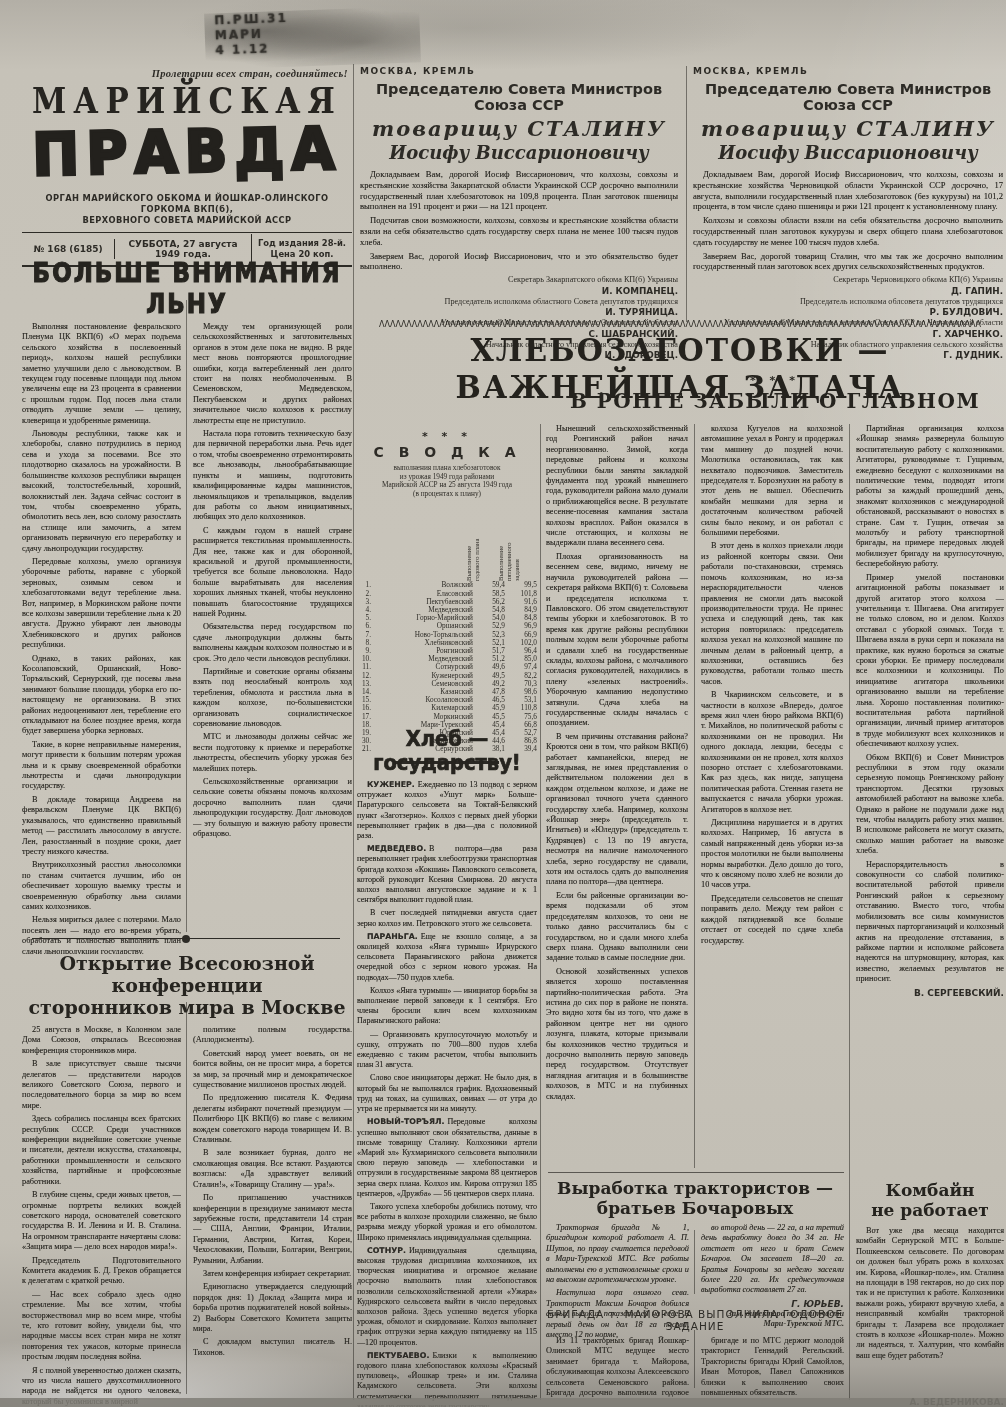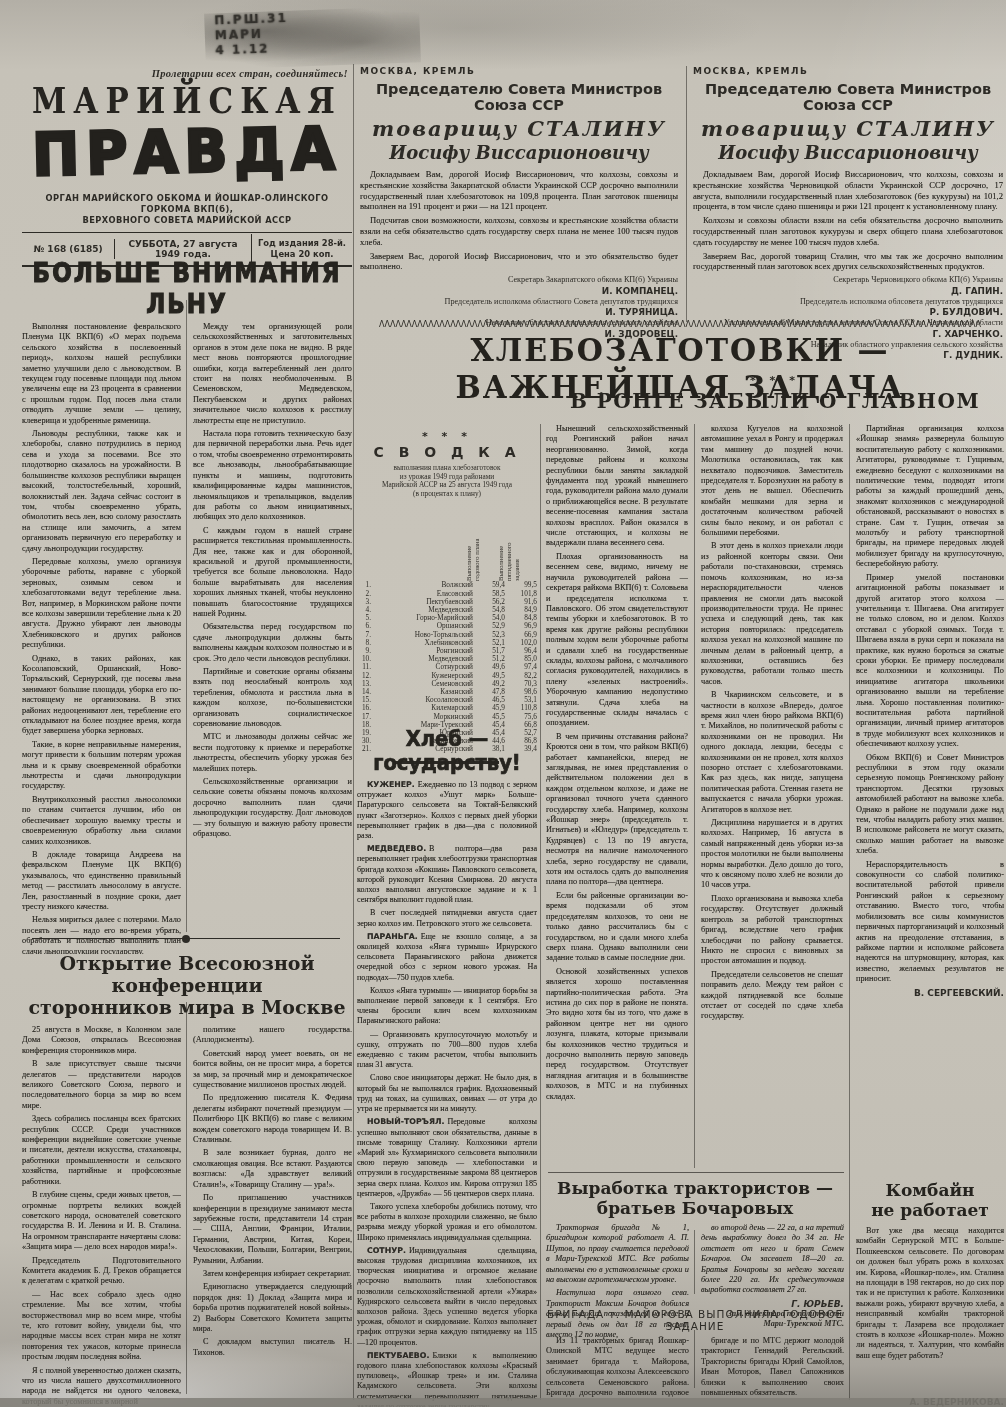--- a/index.html
+++ b/index.html
@@ -148,22 +148,22 @@
   <div class="edit">
     <h1>БОЛЬШЕ ВНИМАНИЯ ЛЬНУ</h1>
     <div class="twocol">
       <div class="colx">
 
       <p class="bp">Выполняя постановление февральского Пленума ЦК ВКП(б) «О мерах подъема сельского хозяйства в послевоенный период», колхозы нашей республики заметно улучшили дело с льноводством. В текущем году посевные площади под льном увеличены еще на 23 процента в сравнении с прошлым годом. Под посев льна стали отводить лучшие земли — целину, клеверища и удобренные ряменища.</p>
           <p class="bp">Льноводы республики, также как и хлеборобы, славно потрудились в период сева и ухода за посевами. Все это плодотворно сказалось на урожайности. В большинстве колхозов республики выращен высокий, толстостебельный, хороший, волокнистый лен. Задача сейчас состоит в том, чтобы своевременно убрать, обмолотить весь лен, всю солому разостлать на стлище или замочить, а затем организовать первичную его переработку и сдачу льнопродукции государству.</p>
           <p class="bp">Передовые колхозы, умело организуя уборочные работы, наравне с уборкой зерновых, озимым севом и хлебозаготовками ведут теребление льна. Вот, например, в Моркинском районе почти все колхозы завершили теребление льна к 20 августа. Дружно убирают лен льноводы Хлебниковского и других районов республики.</p>
           <p class="bp">Однако, в таких районах, как Косолаповский, Оршанский, Ново-Торъяльский, Сернурский, где посевы льна занимают большие площади, уборка его по-настоящему не организована. В этих районах недооценивают лен, теребление его откладывают на более позднее время, когда будет завершена уборка зерновых.</p>
           <p class="bp">Такие, в корне неправильные намерения, могут привести к большим потерям урожая льна и к срыву своевременной обработки льнотресты и сдачи льнопродукции государству.</p>
+          <p class="bp">В докладе товарища Андреева на февральском Пленуме ЦК ВКП(б) указывалось, что единственно правильный метод — расстилать льносолому в августе. Лен, разостланный в поздние сроки, дает тресту низкого качества.</p>
           <p class="bp">Внутриколхозный расстил льносоломки по станам считается лучшим, ибо он обеспечивает хорошую выемку тресты и своевременную обработку льна силами самих колхозников.</p>
-          <p class="bp">В докладе товарища Андреева на февральском Пленуме ЦК ВКП(б) указывалось, что единственно правильный метод — расстилать льносолому в августе. Лен, разостланный в поздние сроки, дает тресту низкого качества.</p>
           <p class="bp">Нельзя мириться далее с потерями. Мало посеять лен — надо его во-время убрать, обработать и полностью выполнить план сдачи льнопродукции государству.</p>
         </div>
       <div class="colx">
 
       <p class="bp">Между тем организующей роли сельскохозяйственных и заготовительных органов в этом деле пока не видно. В ряде мест вновь повторяются прошлогодние ошибки, когда вытеребленный лен долго стоит на полях необмолоченным. В Семеновском, Медведевском, Пектубаевском и других районах значительное число колхозов к расстилу льнотресты еще не приступило.</p>
           <p class="bp">Настала пора готовить техническую базу для первичной переработки льна. Речь идет о том, чтобы своевременно отремонтировать все льнозаводы, льнообрабатывающие пункты и машины, подготовить квалифицированные кадры машинистов, льномяльщиков и трепальщиков, выделив для работы со льном инициативных, любящих это дело колхозников.</p>
           <p class="bp">С каждым годом в нашей стране расширяется текстильная промышленность. Для нее, также как и для оборонной, красильной и другой промышленности, требуется все больше льноволокна. Надо больше вырабатывать для населения хороших льняных тканей, чтобы неуклонно повышать благосостояние трудящихся нашей Родины.</p>
           <p class="bp">Обязательства перед государством по сдаче льнопродукции должны быть выполнены каждым колхозом полностью и в срок. Это дело чести льноводов республики.</p>
           <p class="bp">Партийные и советские органы обязаны взять под неослабный контроль ход теребления, обмолота и расстила льна в каждом колхозе, по-большевистски организовать социалистическое соревнование льноводов.</p>
           <p class="bp">МТС и льнозаводы должны сейчас же вести подготовку к приемке и переработке льнотресты, обеспечить уборку урожая без малейших потерь.</p>
@@ -183,21 +183,21 @@
       <p class="bp">25 августа в Москве, в Колонном зале Дома Союзов, открылась Всесоюзная конференция сторонников мира.</p>
           <p class="bp">В зале присутствует свыше тысячи делегатов — представители народов великого Советского Союза, первого и последовательного борца за мир во всем мире.</p>
           <p class="bp">Здесь собрались посланцы всех братских республик СССР. Среди участников конференции виднейшие советские ученые и писатели, деятели искусства, стахановцы, работники промышленности и сельского хозяйства, партийные и профсоюзные работники.</p>
           <p class="bp">В глубине сцены, среди живых цветов, — огромные портреты великих вождей советского народа, основателей советского государства В. И. Ленина и И. В. Сталина. На огромном транспаранте начертаны слова: «Защита мира — дело всех народов мира!».</p>
           <p class="bp">Председатель Подготовительного Комитета академик Б. Д. Греков обращается к делегатам с краткой речью.</p>
           <p class="bp">— Нас всех собрало здесь одно стремление. Мы все хотим, чтобы восторжествовал мир во всем мире, чтобы те, кто готовит войну, увидели бы, что народные массы всех стран мира не хотят повторения тех ужасов, которые принесла простым людям последняя война.</p>
           <p class="bp">Я с полной уверенностью должен сказать, что из числа нашего двухсотмиллионного народа не найдется ни одного человека, который бы усомнился в мирной</p>
         </div>
       <div class="colx">
 
-      <p class="bp">политике нашего государства. (Аплодисменты).</p>
+      <p class="bp">политике полным государства. (Аплодисменты).</p>
           <p class="bp">Советский народ умеет воевать, он не боится войны, он не просит мира, а борется за мир, за прочный мир и демократическое существование миллионов простых людей.</p>
           <p class="bp">По предложению писателя К. Федина делегаты избирают почетный президиум — Политбюро ЦК ВКП(б) во главе с великим вождем советского народа товарищем И. В. Сталиным.</p>
           <p class="bp">В зале возникает бурная, долго не смолкающая овация. Все встают. Раздаются возгласы: «Да здравствует великий Сталин!», «Товарищу Сталину — ура!».</p>
           <p class="bp">По приглашению участников конференции в президиуме занимают места зарубежные гости, представители 14 стран — США, Англии, Франции, Италии, Германии, Австрии, Китая, Кореи, Чехословакии, Польши, Болгарии, Венгрии, Румынии, Албании.</p>
           <p class="bp">Затем конференция избирает секретариат.</p>
           <p class="bp">Единогласно утверждается следующий порядок дня: 1) Доклад «Защита мира и борьба против поджигателей новой войны». 2) Выборы Советского Комитета защиты мира.</p>
           <p class="bp">С докладом выступил писатель Н. Тихонов.</p>
         </div>
     </div>
   </div>
@@ -220,20 +220,24 @@
         <div>
           <div class="sigrole">Секретарь Закарпатского обкома КП(б) Украины</div>
           <div class="signame">И. КОМПАНЕЦ.</div>
         </div>
 
         <div>
           <div class="sigrole">Председатель исполкома областного Совета депутатов трудящихся</div>
           <div class="signame">И. ТУРЯНИЦА.</div>
         </div>
 
+        <div>
+          <div class="sigrole">Уполномоченный Министерства заготовок по Закарпатской области</div>
+          <div class="signame">С. ШАБРАНСКИЙ.</div>
+        </div>
 
         <div>
           <div class="sigrole">Начальник областного управления сельского хозяйства</div>
           <div class="signame">И. ЗДОРОВЕЦ.</div>
         </div>
       </div>
   </div>
   <div class="vr vr-let"></div>
 
   <div class="letter let2">
@@ -481,21 +485,20 @@
       <p class="bp">В чем причины отставания района? Кроются они в том, что райком ВКП(б) работает кампанейски, вперед не заглядывая, не имея представления о действительном положении дел в каждом отдельном колхозе, и даже не организовал точного учета сданного государству хлеба. Например, колхозы «Йошкар энер» (председатель т. Игнатьев) и «Юледур» (председатель т. Кудрявцев) с 13 по 19 августа, несмотря на наличие намолоченного хлеба, зерно государству не сдавали, хотя им осталось сдать до выполнения плана по полтора—два центнера.</p>
       <p class="bp">Если бы районные организации во-время подсказали об этом председателям колхозов, то они не только давно рассчитались бы с государством, но и сдали много хлеба сверх плана. Однако выполнили они задание только в самые последние дни.</p>
       <p class="bp">Основой хозяйственных успехов является хорошо поставленная партийно-политическая работа. Эта истина до сих пор в районе не понята. Это видно хотя бы из того, что даже в районном центре нет ни одного лозунга, плаката, которые призывали бы колхозников честно трудиться и досрочно выполнить первую заповедь перед государством. Отсутствует наглядная агитация и в большинстве колхозов, в МТС и на глубинных складах.</p>
     </div>
   <div class="rcol rB colx">
 
   <p class="bp">колхоза Кугуелов на колхозной автомашине уехал в Ронгу и продержал там машину до поздней ночи. Молотилка остановилась, так как нехватало подвозчиков. Заместитель председателя т. Борознухин на работу в этот день не вышел. Обеспечить комбайн мешками для зерна и достаточным количеством рабочей силы было некому, и он работал с большими перебоями.</p>
       <p class="bp">В этот день в колхоз приехали люди из районной конторы связи. Они работали по-стахановски, стремясь помочь колхозникам, но из-за нераспорядительности членов правления не смогли дать высокой производительности труда. Не принес успеха и следующий день, так как история повторилась: председатель колхоза уехал на колхозной машине по личным делам в районный центр, а колхозники, оставшись без руководства, работали только шесть часов.</p>
       <p class="bp">В Чкариинском сельсовете, и в частности в колхозе «Вперед», долгое время жил член бюро райкома ВКП(б) т. Михайлов, но политической работы с колхозниками он не проводил. Ни одного доклада, лекции, беседы с колхозниками он не провел, хотя колхоз позорно отстает с хлебозаготовками. Как раз здесь, как нигде, запущена политическая работа. Стенная газета не выпускается с начала уборки урожая. Агитаторов в колхозе нет.</p>
       <p class="bp">Дисциплина нарушается и в других колхозах. Например, 16 августа в самый напряженный день уборки из-за простоя молотилки не были выполнены нормы выработки. Дело дошло до того, что к овсяному полю хлеб не возили до 10 часов утра.</p>
-      <p class="bp">Плохо организована и вывозка хлеба государству. Отсутствует должный контроль за работой транспортных бригад, вследствие чего график хлебосдачи по району срывается. Никто не спросил с виновных за простои автомашин и подвод.</p>
       <p class="bp">Председатели сельсоветов не спешат поправить дело. Между тем район с каждой пятидневкой все больше отстает от соседей по сдаче хлеба государству.</p>
     </div>
   <div class="rcol rC colx">
     <div>
 
     <p class="bp">Партийная организация колхоза «Йошкар знамя» развернула большую воспитательную работу с колхозниками. Агитаторы, руководимые т. Гущиным, ежедневно беседуют с колхозниками на политические темы, подводят итоги работы за каждый прошедший день, знакомят колхозников с международной обстановкой, рассказывают о новостях в стране. Сам т. Гущин, отвечая за молотьбу и работу транспортной бригады, на примере передовых людей мобилизует бригаду на круглосуточную, бесперебойную работу.</p>
         <p class="bp">Пример умелой постановки агитационной работы показывает и другой агитатор этого колхоза — учительница т. Шигаева. Она агитирует не только словом, но и делом. Колхоз отставал с уборкой озимых. Тогда т. Шигаева взяла в руки серп и показала на практике, как нужно бороться за сжатые сроки уборки. Ее примеру последовали все колхозники и колхозницы. По инициативе агитатора школьники организованно вышли на теребление льна. Хорошо поставленная политико-воспитательная работа партийной организации, личный пример агитаторов в труде мобилизуют всех колхозников и обеспечивают колхозу успех.</p>
         <p class="bp">Обком ВКП(б) и Совет Министров республики в этом году оказали серьезную помощь Ронгинскому району транспортом. Десятки грузовых автомобилей работают на вывозке хлеба. Однако в районе не подумали даже над тем, чтобы наладить работу этих машин. В исполкоме райсовета не могут сказать, сколько машин работает на вывозке хлеба.</p>
         <p class="bp">Нераспорядительность в совокупности со слабой политико-воспитательной работой привели Ронгинский район к серьезному отставанию. Вместо того, чтобы мобилизовать все силы коммунистов первичных парторганизаций и колхозный актив на преодоление отставания, в райкоме партии и исполкоме райсовета надеются на штурмовщину, которая, как известно, желаемых результатов не приносит.</p>
       </div>

